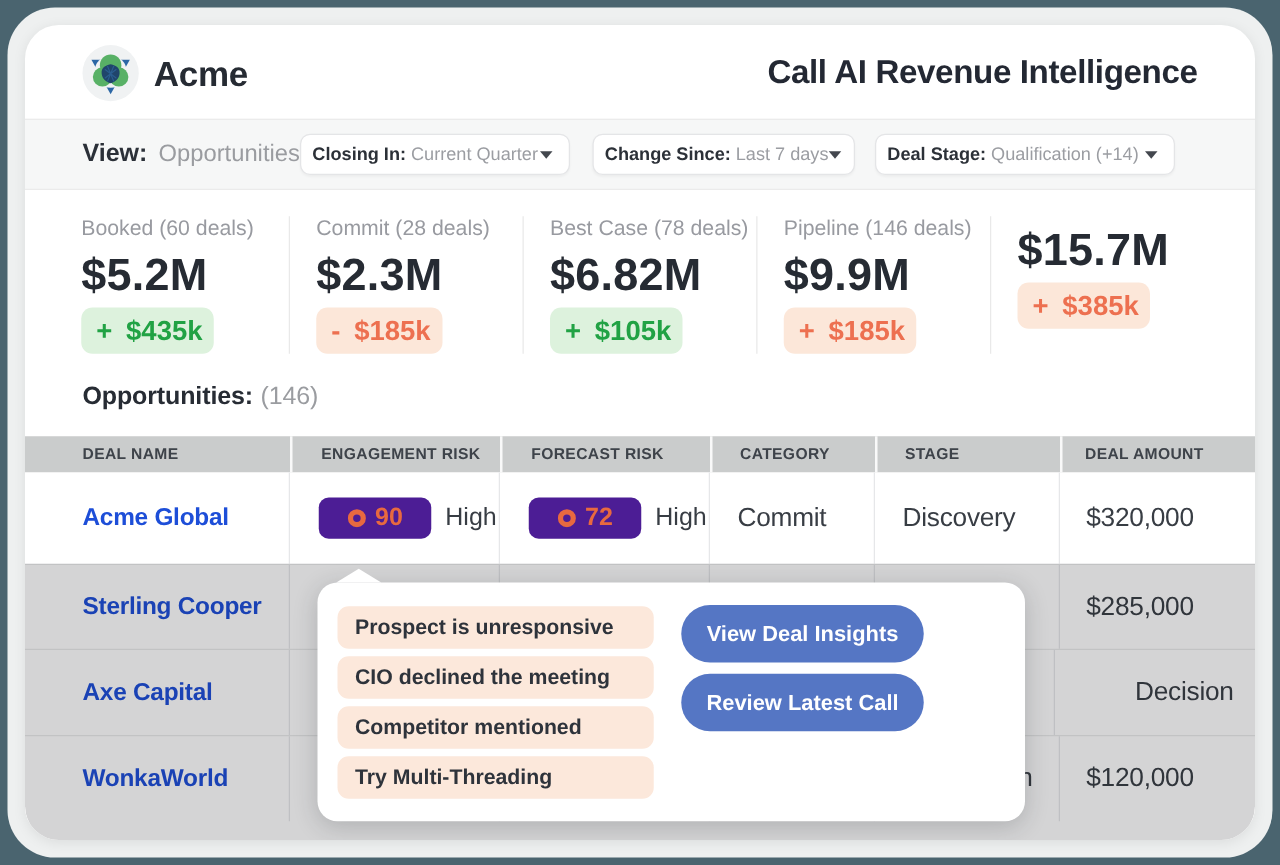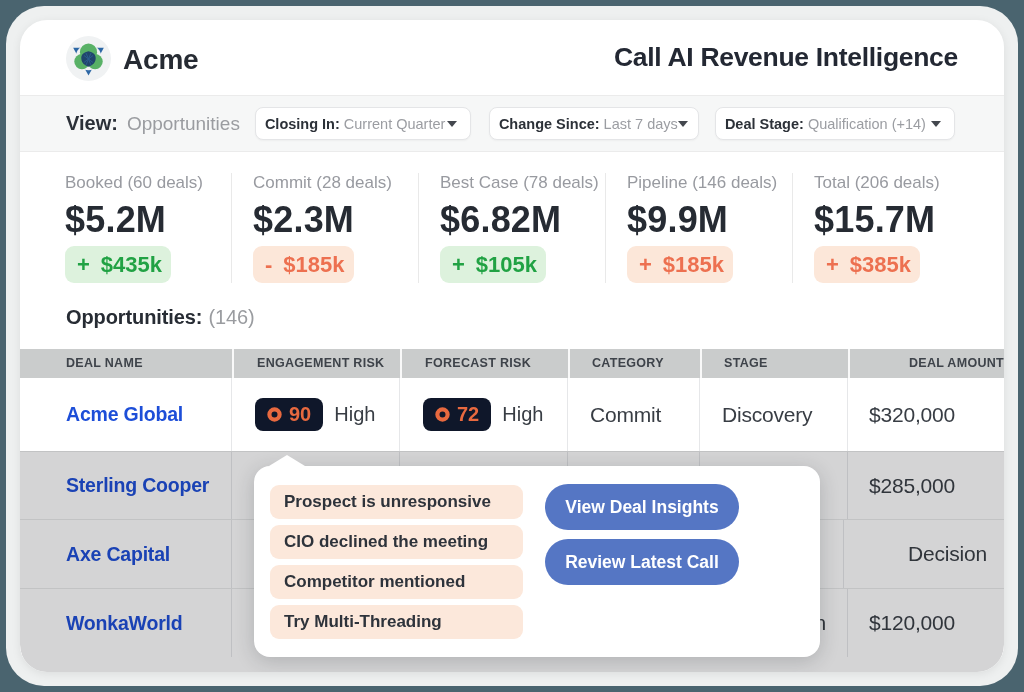--- a/index.html
+++ b/index.html
@@ -42,21 +42,21 @@
     display:flex; align-items:center; padding:0 13px 0 9px;
     box-shadow:0 1px 2px rgba(0,0,0,0.04);
   }
   .pill-label { font-size:14.5px; font-weight:bold; color:#2c3138; white-space:nowrap; }
   .pill-value { font-size:14.5px; color:#9b9da2; margin-left:4px; white-space:nowrap; }
   .caret {
     margin-left:auto; width:0; height:0;
     border-left:5px solid transparent; border-right:5px solid transparent;
     border-top:6px solid #43474e; margin-top:1px;
   }
-  .pill-1 { width:216px; margin-left:15px; }
+  .pill-1 { width:216px; }
   .pill-2 { width:210px; margin-left:18px; }
   .pill-3 { width:240px; margin-left:16px; }
   
   .stats-zone { height:197px; }
   .stats { display:flex; margin-left:24px; padding-top:21px; }
   .stat { width:187px; padding-left:21px; }
   .stat + .stat { border-left:1px solid #e9e9e9; }
   .stat-label { font-size:17px; color:#989aa0; line-height:20px; }
   .stat-value { font-size:36px; font-weight:bold; color:#262b33; line-height:44px; margin-top:5px; letter-spacing:0.2px; }
   .delta-chip {
@@ -85,26 +85,26 @@
   .row-1 { height:73px; }
   .row-2 { height:68px; }
   .row-3 { height:69px;gap:48px; }
   .row-4 { height:69px; }
   .pad-name { padding-left:46px; }
   .pad-risk { padding-left:23px; }
   .pad-cat  { padding-left:22px; }
   .pad-stage{ padding-left:22px; }
   .pad-stage-tight{ padding-left:16px; }
   .pad-amt  { padding-left:21px; }
-  .th.pad-amt { padding-left:18px;text-align:right; }
+  .th.pad-amt { padding-left:18px; }
   .deal-name { font-size:19.5px; font-weight:bold; color:#1d4ed8; letter-spacing:-0.2px; }
   .cell-text { font-size:21px; color:#383d44; letter-spacing:-0.2px; }
   .risk-chip {
-    display:inline-flex; align-items:center; height:33px; padding:0 12px;
-    background:#0f172a; border-radius:8px;
+    display:inline-flex; align-items:center; height:33px; padding:0 23px;
+    background:#4c1d95; border-radius:8px;
   }
   .risk-score { font-size:20px; font-weight:bold; color:#e8693f; margin-left:7px; }
   .risk-level { font-size:20px; color:#383d44; margin-left:11px; }
   
   .dim-overlay {
     position:absolute; left:0; top:431px; width:984px; height:221px;
     background:rgba(16,19,21,0.18); border-radius:0 0 27px 27px; z-index:5;
   }
   
   .popup {
@@ -191,21 +191,20 @@
         <div class="stat-label">Best Case (78 deals)</div>
         <div class="stat-value">$6.82M</div>
         <span class="delta-chip delta-up"><span class="delta-sign">+</span><span>$105k</span></span>
       </div>
       <div class="stat">
         <div class="stat-label">Pipeline (146 deals)</div>
         <div class="stat-value">$9.9M</div>
         <span class="delta-chip delta-down"><span class="delta-sign">+</span><span>$185k</span></span>
       </div>
       <div class="stat">
-        <div class="stat-label">Total (206 deals)</div>
         <div class="stat-value">$15.7M</div>
         <span class="delta-chip delta-down"><span class="delta-sign">+</span><span>$385k</span></span>
       </div>
     </div>
     <div class="opps-heading">
       <span class="opps-label">Opportunities:</span><span class="opps-count">(146)</span>
     </div>
   </div>
 
   <div class="table">

